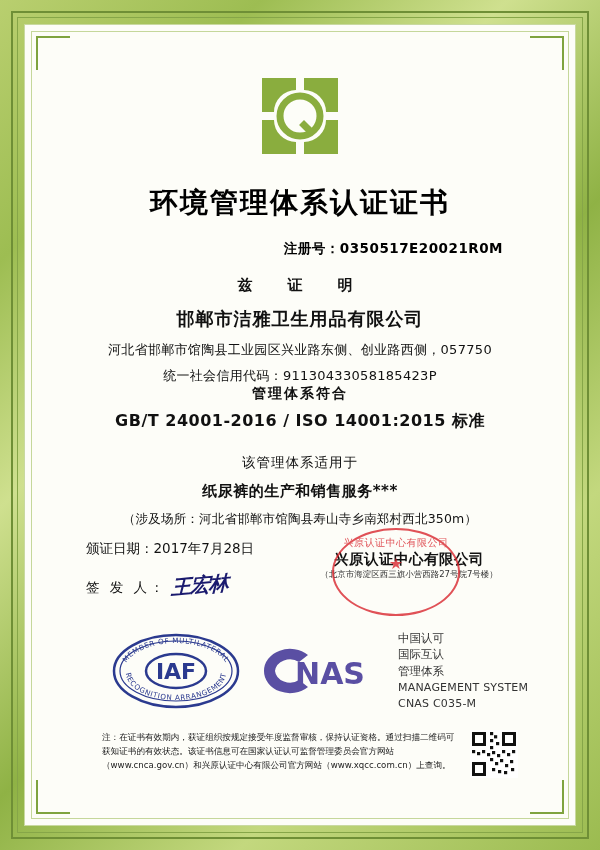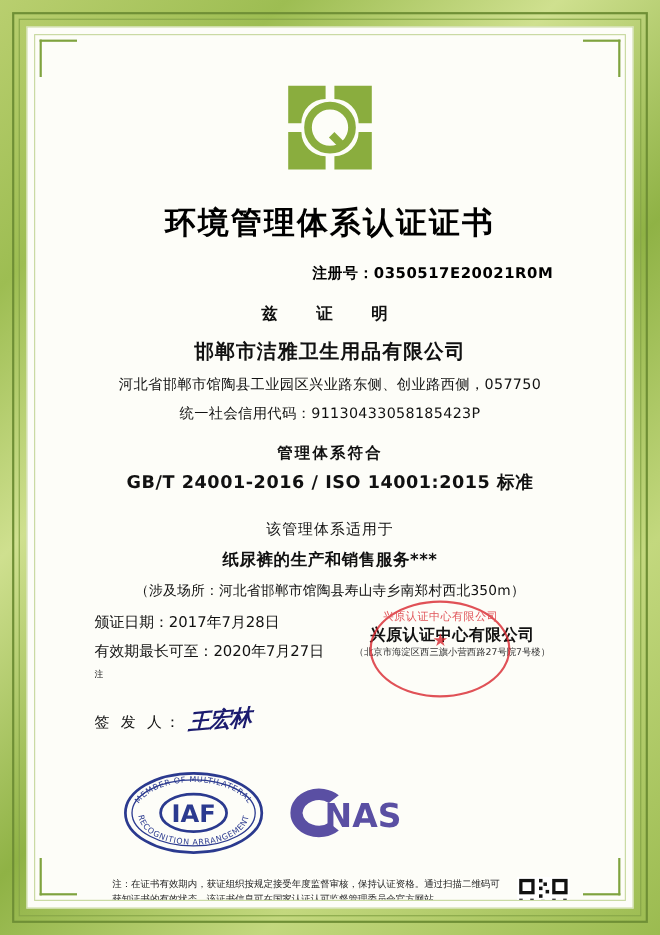--- a/index.html
+++ b/index.html
@@ -115,21 +115,20 @@
 
   .address {
     font-size: 13px;
     letter-spacing: 0.3px;
     margin-bottom: 8px;
   }
 
   .credit-code {
     font-size: 13px;
     letter-spacing: 0.3px;
-    margin-bottom: 18px;
   }
 
   .conform {
     font-size: 14px;
     font-weight: bold;
     letter-spacing: 2px;
     margin-bottom: 8px;
   }
 
   .standard {
@@ -357,23 +356,20 @@
         <div class="conform">管理体系符合</div>
         <div class="standard">GB/T 24001-2016 / ISO 14001:2015 标准</div>
 
         <div class="scope-label">该管理体系适用于</div>
         <div class="scope-text">纸尿裤的生产和销售服务***</div>
         <div class="site-text">（涉及场所：河北省邯郸市馆陶县寿山寺乡南郑村西北350m）</div>
 
         <div class="dates-row">
           <div class="dates-left">
             <div>颁证日期：2017年7月28日</div>
-            <div>
-              <span>有效期最长可至：2020年7月27日</span><span class="sup">注</span>
-            </div>
             <div class="sign-line">
               <span class="sign-label">签 发 人：</span>
               <span class="signature">王宏林</span>
             </div>
           </div>
 
           <div class="issuer-block">
             <div class="issuer-name">兴原认证中心有限公司</div>
             <div class="issuer-addr">（北京市海淀区西三旗小营西路27号院7号楼）</div>
             <div class="seal">
@@ -398,20 +394,27 @@
             <text font-family="DejaVu Sans, sans-serif" font-size="7.2" fill="#2b3a8f" letter-spacing="0.6">
               <textPath href="#iafBot" startOffset="50%" text-anchor="middle">RECOGNITION ARRANGEMENT</textPath>
             </text>
           </svg>
 
           <svg class="cnas" viewBox="0 0 124 62">
             <path d="M6 31 a26 22 0 0 1 44 -16 l-9 7 a15 13 0 0 0 -24 9 a15 13 0 0 0 24 9 l9 7 a26 22 0 0 1 -44 -16 z" fill="#5a4fa3"></path>
             <text x="72" y="44" text-anchor="middle" font-family="DejaVu Sans, sans-serif" font-size="30" font-weight="bold" fill="#5a4fa3">NAS</text>
           </svg>
 
+          <div class="cnas-text">
+            <div>中国认可</div>
+            <div>国际互认</div>
+            <div>管理体系</div>
+            <div class="en">MANAGEMENT SYSTEM</div>
+            <div class="en">CNAS C035-M</div>
+          </div>
         </div>
 
         <div class="footer">
           <div class="footer-note">注：在证书有效期内，获证组织按规定接受年度监督审核，保持认证资格。通过扫描二维码可获知证书的有效状态。该证书信息可在国家认证认可监督管理委员会官方网站（www.cnca.gov.cn）和兴原认证中心有限公司官方网站（www.xqcc.com.cn）上查询。</div>
           <svg class="qr" viewBox="0 0 24 24">
             <rect width="24" height="24" fill="#fff"></rect>
             <g fill="#111">
               <rect x="1" y="1" width="7" height="7"></rect>
                 <rect x="2.5" y="2.5" width="4" height="4" fill="#fff"></rect>
               <rect x="16" y="1" width="7" height="7"></rect>

